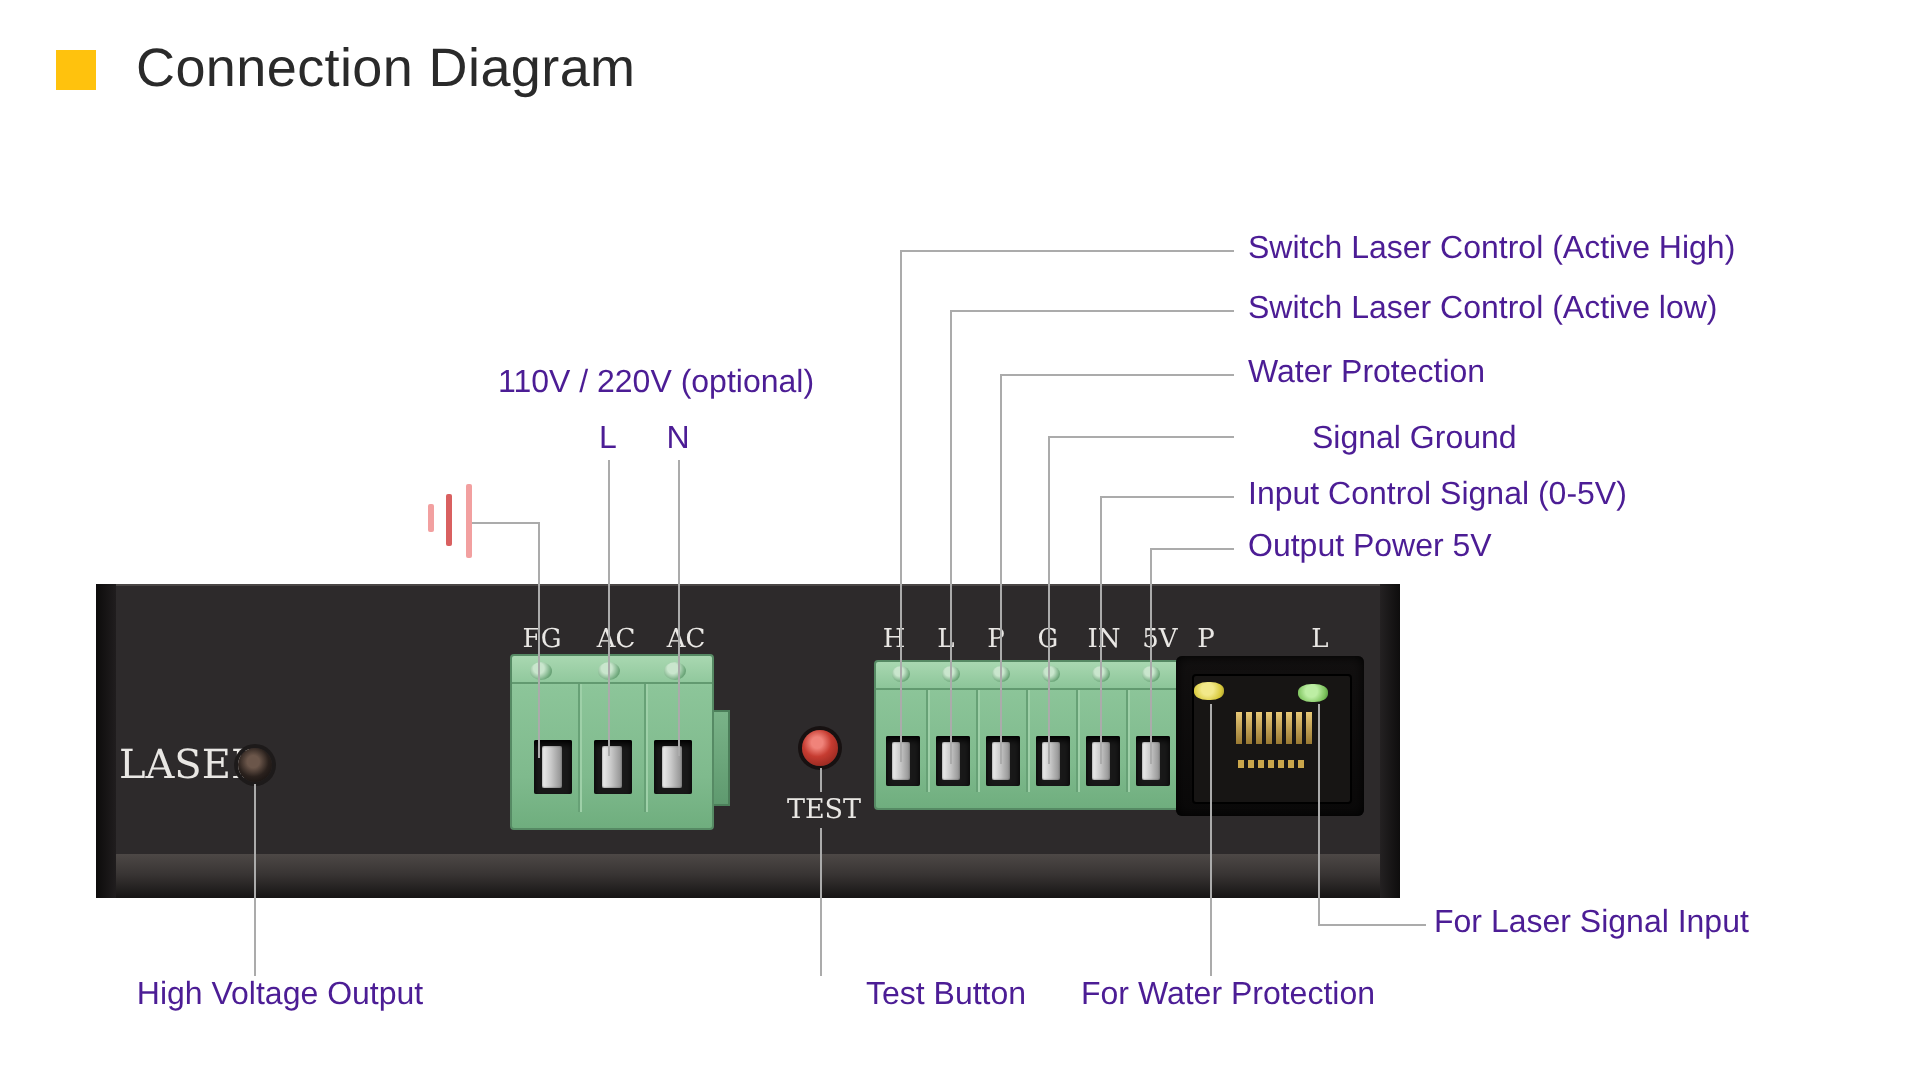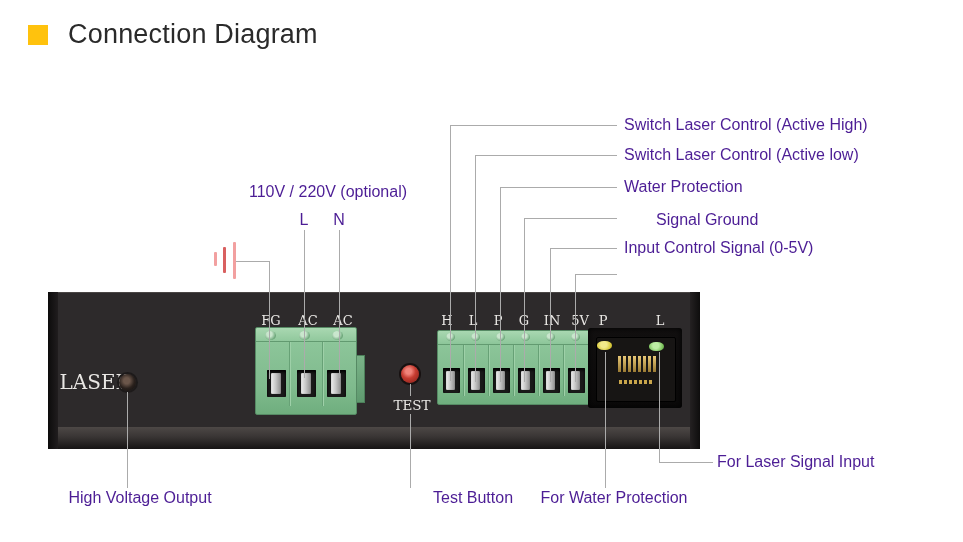--- a/index.html
+++ b/index.html
@@ -196,19 +196,20 @@
     <div class="rj45-dot" style="left:52px;"></div>
   </div>
   <div class="led led-y"></div>
   <div class="led led-g"></div>
 
   <div class="lbl" style="left:624px;top:115px;">Switch Laser Control (Active High)</div>
   <div class="lbl" style="left:624px;top:145px;">Switch Laser Control (Active low)</div>
   <div class="lbl" style="left:624px;top:177px;">Water Protection</div>
   <div class="lbl" style="left:624px;top:210px;margin-left:32px;">Signal Ground</div>
   <div class="lbl" style="left:624px;top:238px;">Input Control Signal (0-5V)</div>
+  <div class="lbl" style="left:624px;top:264px;">Output Power 5V</div>
 
   <div class="lbl center" style="left:140px;top:488px;">High Voltage Output</div>
   <div class="lbl center" style="left:425px;top:488px;margin-left:48px;">Test Button</div>
   <div class="lbl center" style="left:614px;top:488px;">For Water Protection</div>
   <div class="lbl" style="left:717px;top:452px;">For Laser Signal Input</div>
 
 </div>
 
 </body></html>

